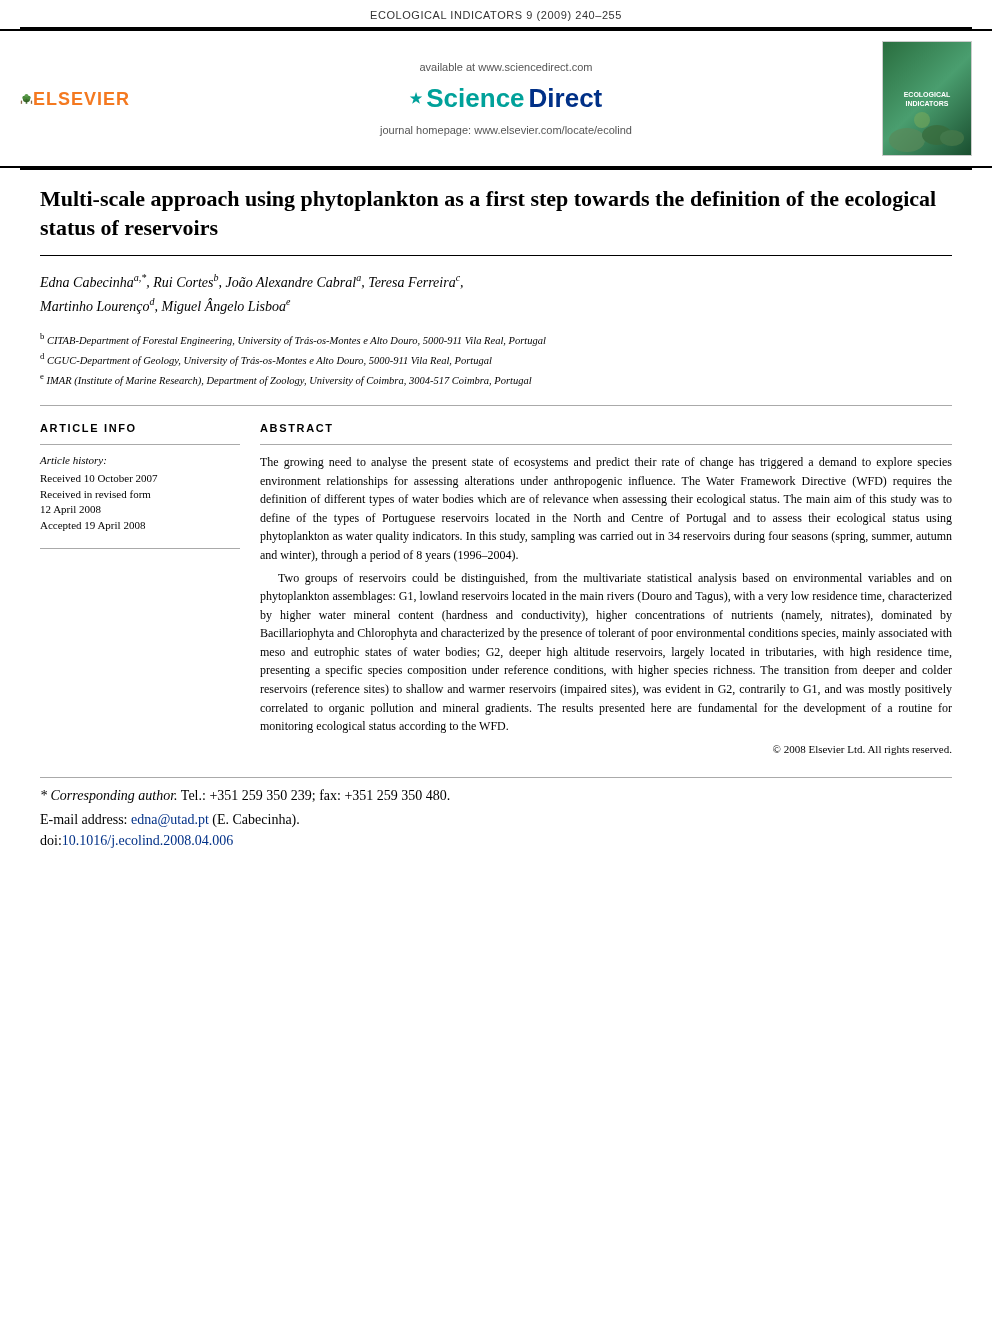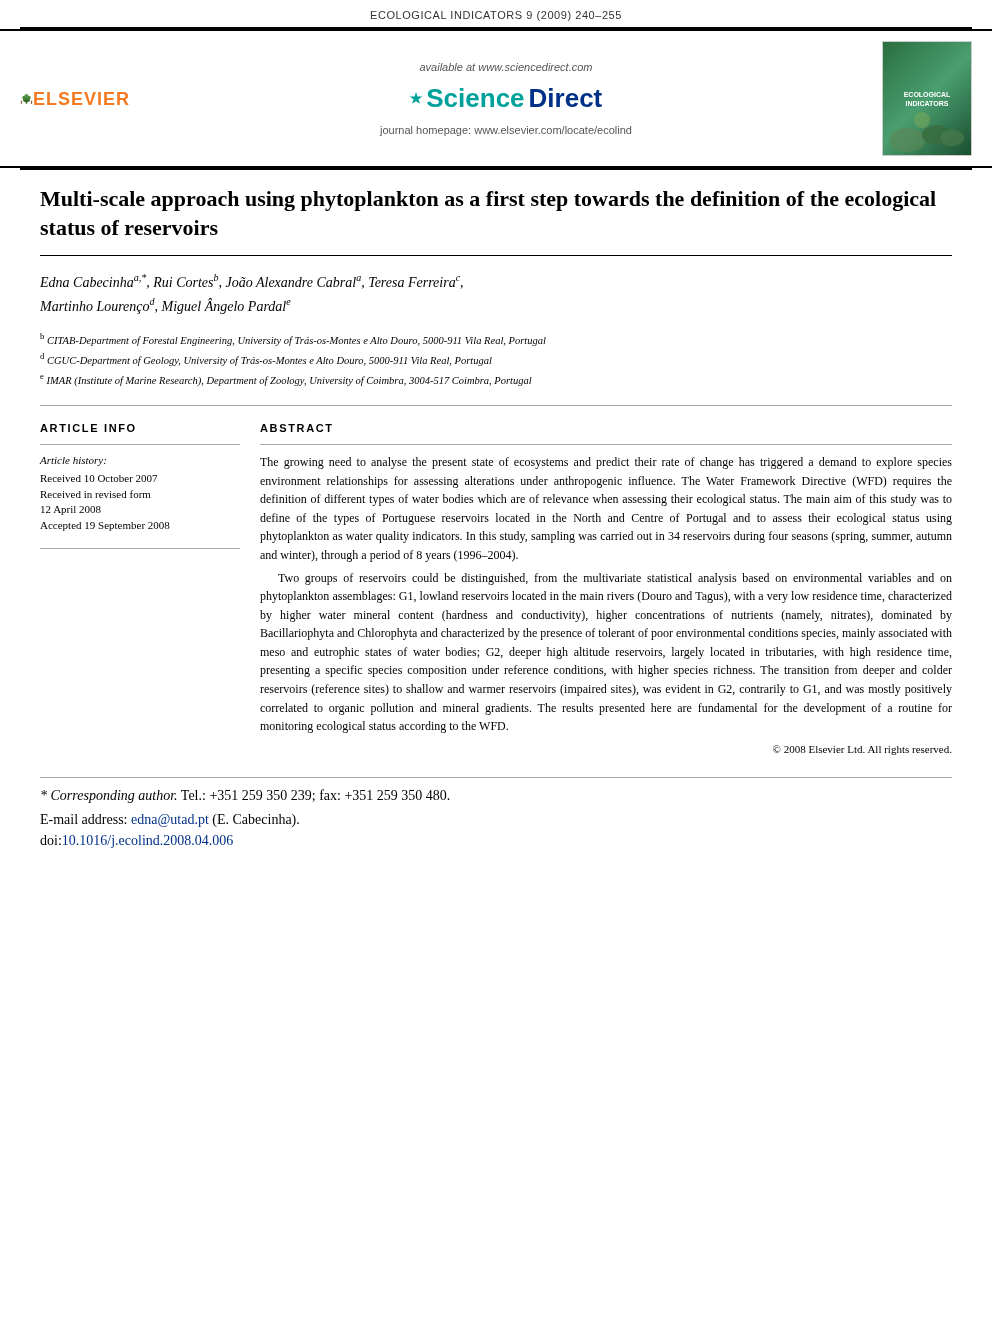--- a/index.html
+++ b/index.html
@@ -53,21 +53,20 @@
       flex: 1;
       text-align: center;
       padding: 0 20px;
     }
 
     .available-text {
       font-size: 11px;
       color: #555;
       font-family: Arial, sans-serif;
       margin-bottom: 5px;
-      font-style: italic;
     }
 
     .sciencedirect-logo {
       display: flex;
       align-items: center;
       justify-content: center;
       gap: 4px;
       margin-bottom: 6px;
     }
 
@@ -321,41 +320,41 @@
 
   <div class="article-title">Multi-scale approach using phytoplankton as a first step towards the definition of the ecological status of reservoirs</div>
 
   <div class="authors">
     <em>
       <span>Edna Cabecinha</span><sup class="author-super">a,*</sup>,
       <span> Rui Cortes</span><sup class="author-super">b</sup>,
       <span> João Alexandre Cabral</span><sup class="author-super">a</sup>,
       <span> Teresa Ferreira</span><sup class="author-super">c</sup>,<br>
       <span>Martinho Lourenço</span><sup class="author-super">d</sup>,
-      <span> Miguel Ângelo Pardal</span><sup class="author-super">e</sup>
+      <span> Miguel Ângelo Lisboa</span><sup class="author-super">e</sup>
     </em>
   </div>
 
   <div class="affiliations">
     <div><sup>b</sup> <em>CITAB-Department of Forestal Engineering, University of Trás-os-Montes e Alto Douro, 5000-911 Vila Real, Portugal</em></div>
     <div><sup>d</sup> <em>CGUC-Department of Geology, University of Trás-os-Montes e Alto Douro, 5000-911 Vila Real, Portugal</em></div>
     <div><sup>e</sup> <em>IMAR (Institute of Marine Research), Department of Zoology, University of Coimbra, 3004-517 Coimbra, Portugal</em></div>
   </div>
 
   <div class="two-col">
 
     <div class="left-col">
       <div class="section-label">ARTICLE INFO</div>
       <hr class="info-divider">
 
       <div class="article-history">
         <div class="history-title">Article history:</div>
         <div>Received 10 October 2007</div>
         <div>Received in revised form<br>12 April 2008</div>
-        <div>Accepted 19 September 2008</div>
+        <div>Accepted 19 April 2008</div>
       </div>
 
       <hr class="left-col-divider">
 
     </div>
 
     <div class="right-col">
       <div class="abstract-label">ABSTRACT</div>
       <hr class="info-divider">
 

